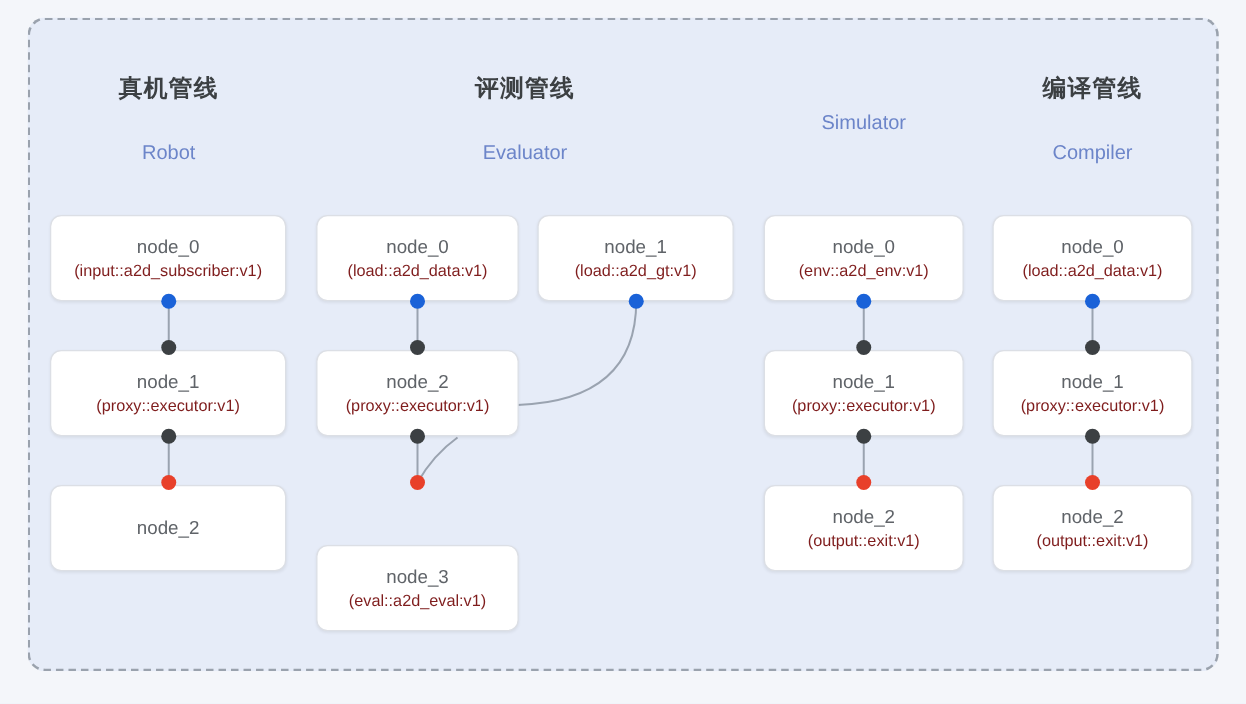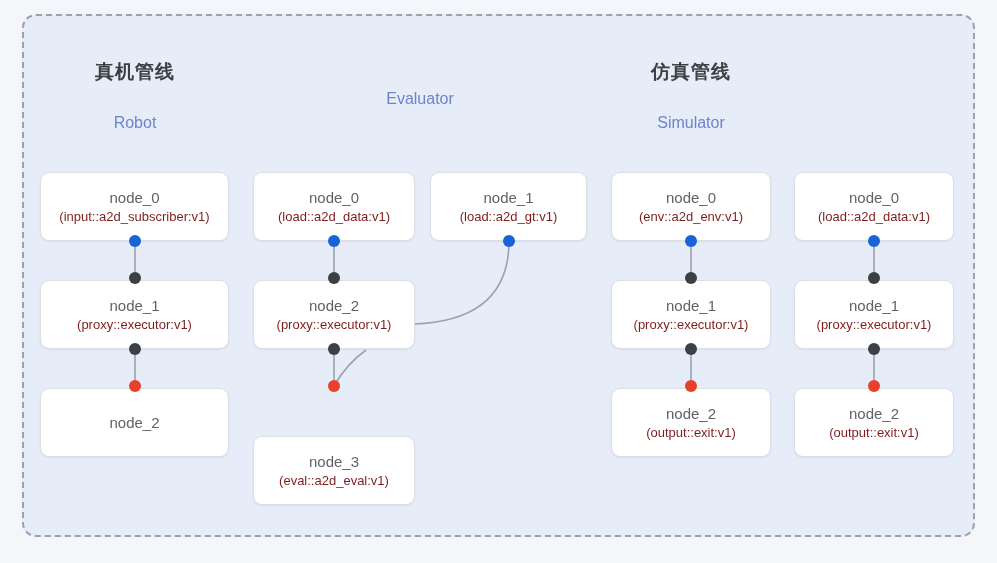--- a/index.html
+++ b/index.html
@@ -100,28 +100,32 @@
 <div id="canvas">
 
   <div class="group-frame"></div>
 
   <div class="col-header" style="left:40px; top:60px; width:190px;">
     <div class="col-title-cn">真机管线</div>
     <div class="col-title-en">Robot</div>
   </div>
 
   <div class="col-header" style="left:253px; top:60px; width:334px;">
+    <div class="col-title-cn">评测管线</div>
     <div class="col-title-en">Evaluator</div>
   </div>
 
   <div class="col-header" style="left:611px; top:60px; width:160px;">
-    <div class="col-title-cn">仿真管线</div>
     <div class="col-title-en">Simulator</div>
   </div>
 
+  <div class="col-header" style="left:794px; top:60px; width:160px;">
+    <div class="col-title-cn">编译管线</div>
+    <div class="col-title-en">Compiler</div>
+  </div>
 
   <svg id="wires" viewBox="0 0 997 563">
 
     <line x1="135" y1="241" x2="135" y2="278" stroke="#9aa3b0" stroke-width="1.6"></line>
     <line x1="135" y1="349" x2="135" y2="386" stroke="#9aa3b0" stroke-width="1.6"></line>
 
     <line x1="334" y1="241" x2="334" y2="278" stroke="#9aa3b0" stroke-width="1.6"></line>
     <line x1="334" y1="349" x2="334" y2="386" stroke="#9aa3b0" stroke-width="1.6"></line>
 
     <path d="M 509 241 C 509 300 470 322 414 324" fill="none" stroke="#9aa3b0" stroke-width="1.6"></path>

